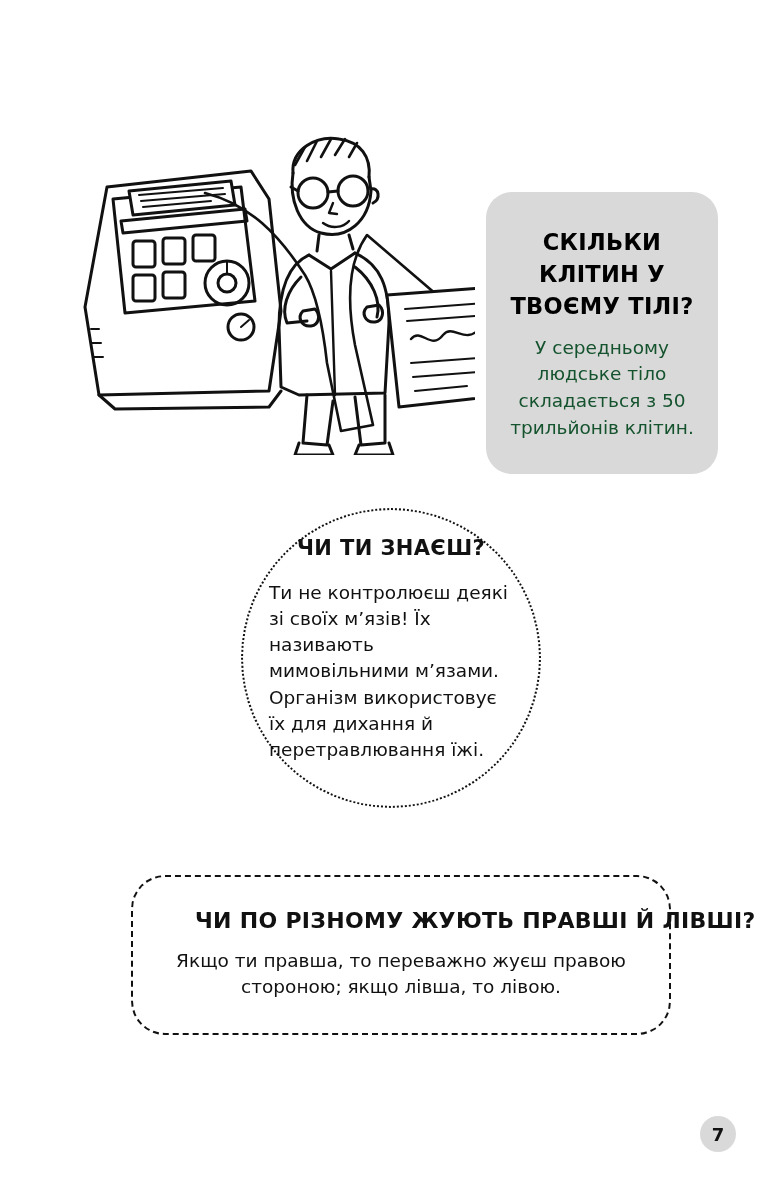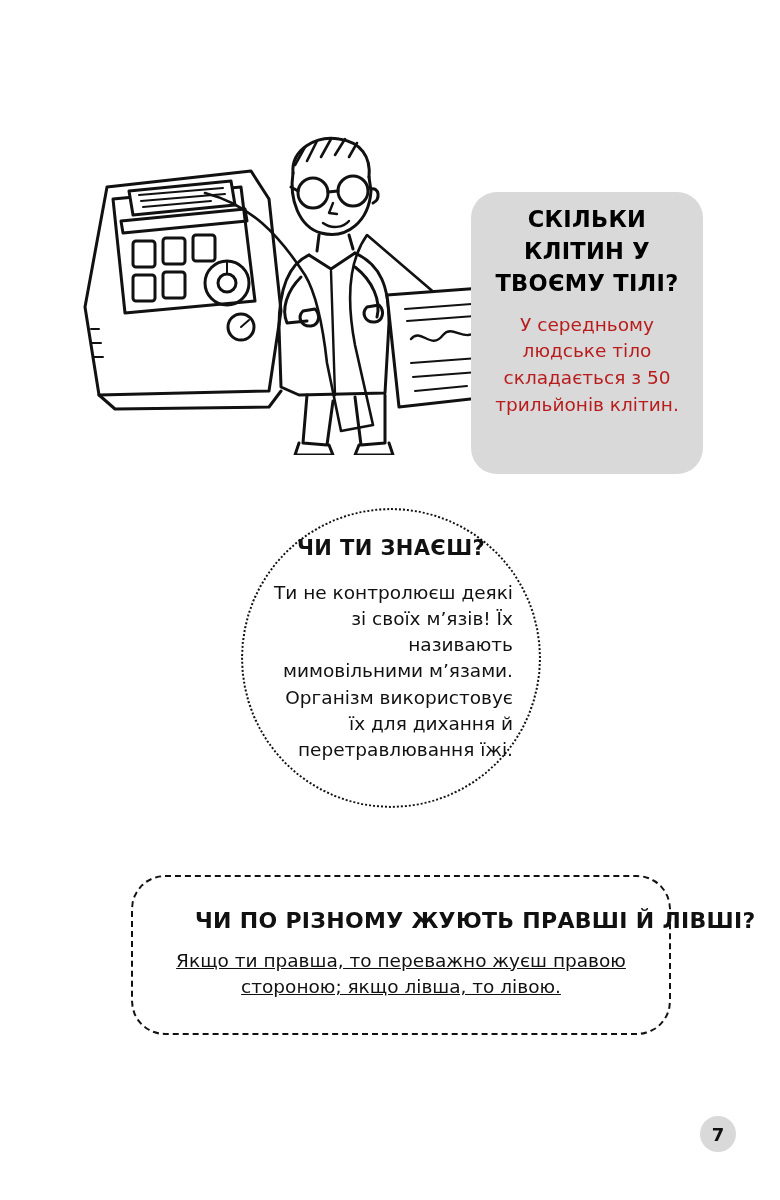--- a/index.html
+++ b/index.html
@@ -26,62 +26,62 @@
   }
   .illustration svg {
     display: block;
     width: 100%;
     height: 100%;
   }
 
   
   .fact-box {
     position: absolute;
-    left: 471px;
+    left: 486px;
     top: 192px;
     width: 232px;
     height: 282px;
     background: #d9d9d9;
     border-radius: 26px;
     box-sizing: border-box;
-    padding: 12px 16px 18px 16px;
+    padding: 35px 16px 18px 16px;
     text-align: center;
   }
   .fact-box .fact-title {
     font-family: "DejaVu Sans", sans-serif;
     font-weight: bold;
     font-size: 22.5px;
     line-height: 1.42;
     letter-spacing: 0.3px;
     text-transform: uppercase;
     color: #000;
   }
   .fact-box .fact-body {
     margin-top: 12px;
     font-size: 18.5px;
     line-height: 1.44;
-    color: #b91c1c;
+    color: #14532d;
   }
 
   
   .circle-box {
     position: absolute;
     left: 241px;
     top: 508px;
     width: 300px;
     height: 300px;
     border: 2.5px dotted #111;
     border-radius: 50%;
     box-sizing: border-box;
     display: flex;
     flex-direction: column;
     align-items: center;
     justify-content: flex-start;
     padding: 22px 26px 0 26px;
-    text-align: right;
+    text-align: left;
   }
   .circle-box .circle-title {
     font-weight: bold;
     font-size: 21px;
     line-height: 1.55;
     letter-spacing: 0.4px;
     text-transform: uppercase;
   }
   .circle-box .circle-body {
     margin-top: 15px;
@@ -108,21 +108,20 @@
     line-height: 1.3;
     letter-spacing: 0.3px;
     text-transform: uppercase;
     white-space: nowrap;
     margin-left: 36px;
   }
   .dashed-box .dashed-body {
     margin-top: 12px;
     font-size: 18.5px;
     line-height: 1.45;
-    text-decoration: underline;
   }
 
   
   .page-number {
     position: absolute;
     left: 700px;
     top: 1116px;
     width: 36px;
     height: 36px;
     border-radius: 50%;

